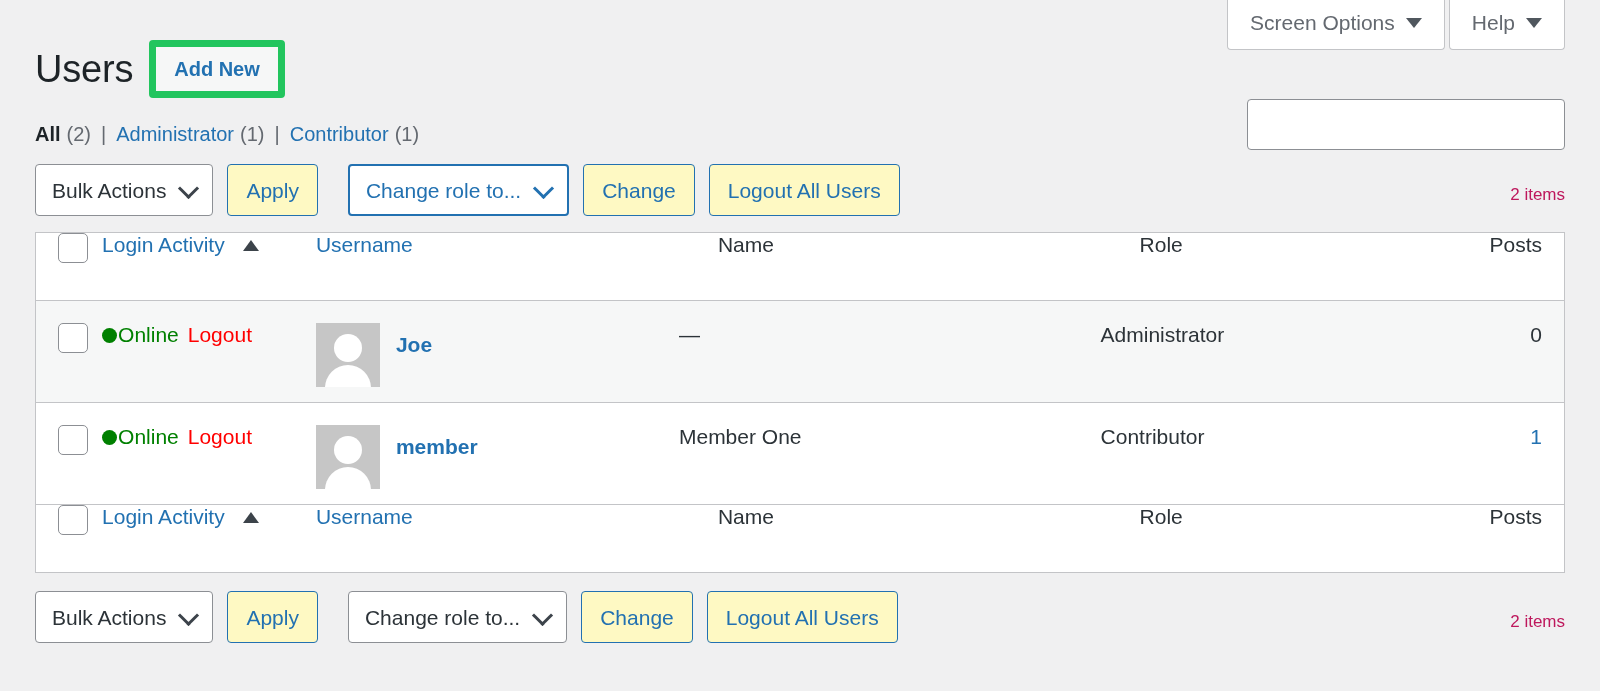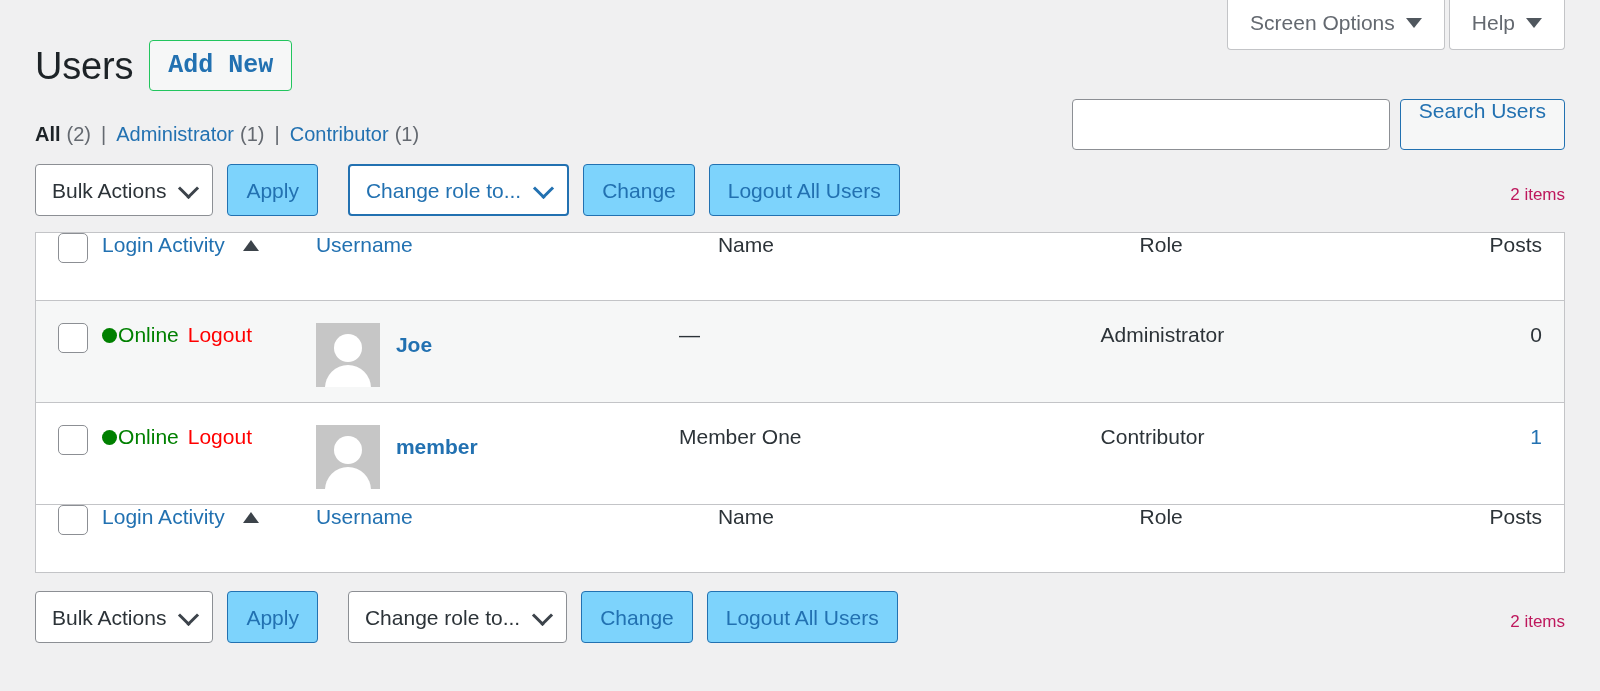--- a/index.html
+++ b/index.html
@@ -34,24 +34,24 @@
   
   .heading-row {
     position: absolute; top: 40px; left: 35px;
     display: flex; align-items: center; gap: 16px;
   }
   .page-title {
     font-size: 38px; font-weight: 400; color: #1d2327;
     line-height: 1; margin: 0; letter-spacing: -0.2px;
   }
   .page-title-action {
-    border: 1px solid #22c55e; border-radius: 4px;
+    border: 7px solid #22c55e; border-radius: 4px;
     background: #f6f7f7; color: #2271b1;
-    font-size: 25px; font-weight: 600; line-height: 1;
-    padding: 12px 18px; cursor: pointer; white-space: nowrap; font-family: Liberation Mono, monospace;
+    font-size: 20px; font-weight: 600; line-height: 1;
+    padding: 12px 18px; cursor: pointer; white-space: nowrap;
   }
 
   
   .subsubsub {
     position: absolute; top: 124px; left: 35px;
     font-size: 20px; color: #2271b1; line-height: 1;
     display: flex; align-items: flex-end; white-space: nowrap;
   }
   .subsubsub .flink { color: #2271b1; cursor: pointer; text-decoration: none; }
   .subsubsub .flink.current { color: #1d2327; font-weight: 700; cursor: default; }
@@ -100,21 +100,21 @@
   .wp-select .chev {
     position: absolute; right: 16px; top: 50%;
     width: 15px; height: 15px; margin-top: -9px;
     border-right: 3px solid #3c434a; border-bottom: 3px solid #3c434a;
     transform: rotate(45deg);
   }
   .wp-select.focused .chev { border-color: #2271b1; }
 
   .wp-button {
     border: 1px solid #2271b1; border-radius: 4px;
-    background: #7dd3fc; color: #2271b1;
+    background: #fef9c3; color: #2271b1;
     font-size: 21px; line-height: 1; height: 52px;
     padding: 0 18px; display: inline-flex; align-items: center;
     cursor: pointer; white-space: nowrap;
   }
   .gap-sm { margin-left: 14px; }
   .gap-md { margin-left: 30px; }
 
   .displaying-num {
     margin-left: auto; color: #be185d; font-size: 17px; line-height: 1; margin-top: 8px;
   }
@@ -219,21 +219,20 @@
     <span class="sep">|</span>
     <span class="flink">Administrator</span>
     <span class="count">(1)</span>
     <span class="sep">|</span>
     <span class="flink">Contributor</span>
     <span class="count">(1)</span>
   </div>
 
   <div class="search-box">
     <input class="search-input" type="text" placeholder="" style="">
-    <span class="search-submit">Search Users</span>
   </div>
 
   <div class="tablenav top">
     <div class="actions">
       <span class="wp-select">
         <span>Bulk Actions</span>
         <span class="chev"></span>
       </span>
       <span class="wp-button gap-sm">Apply</span>
       <span class="wp-select focused gap-md">

